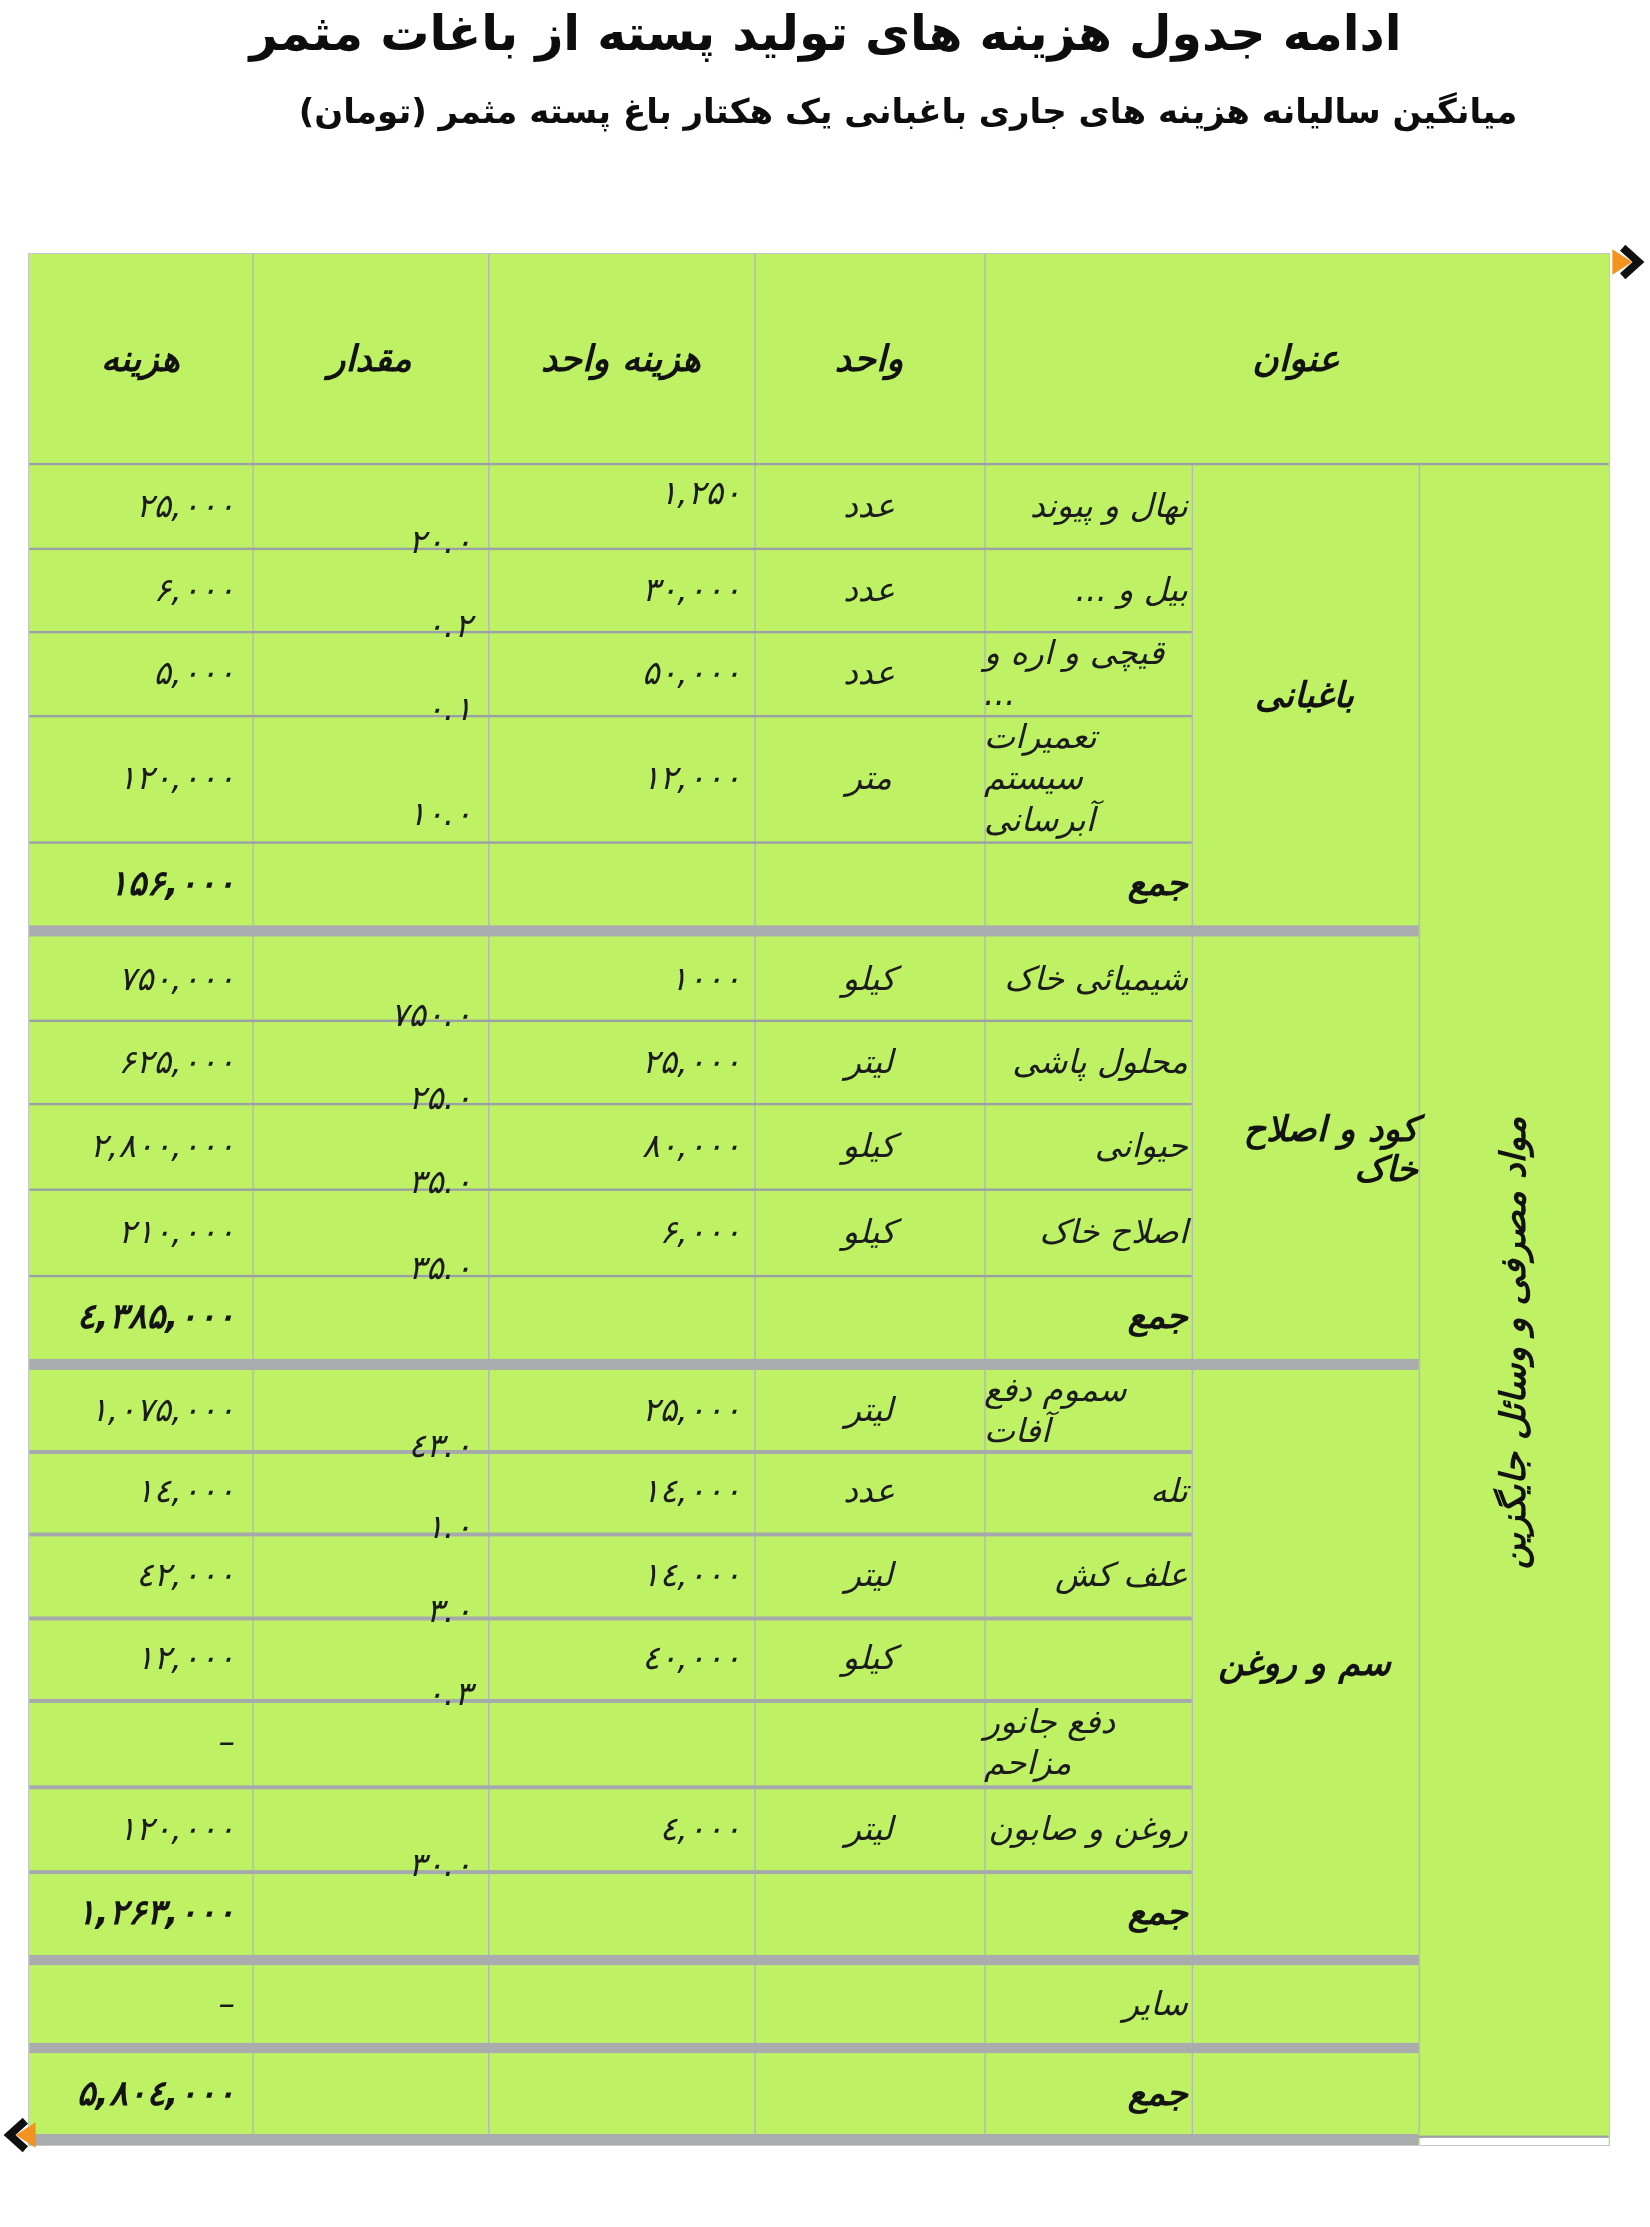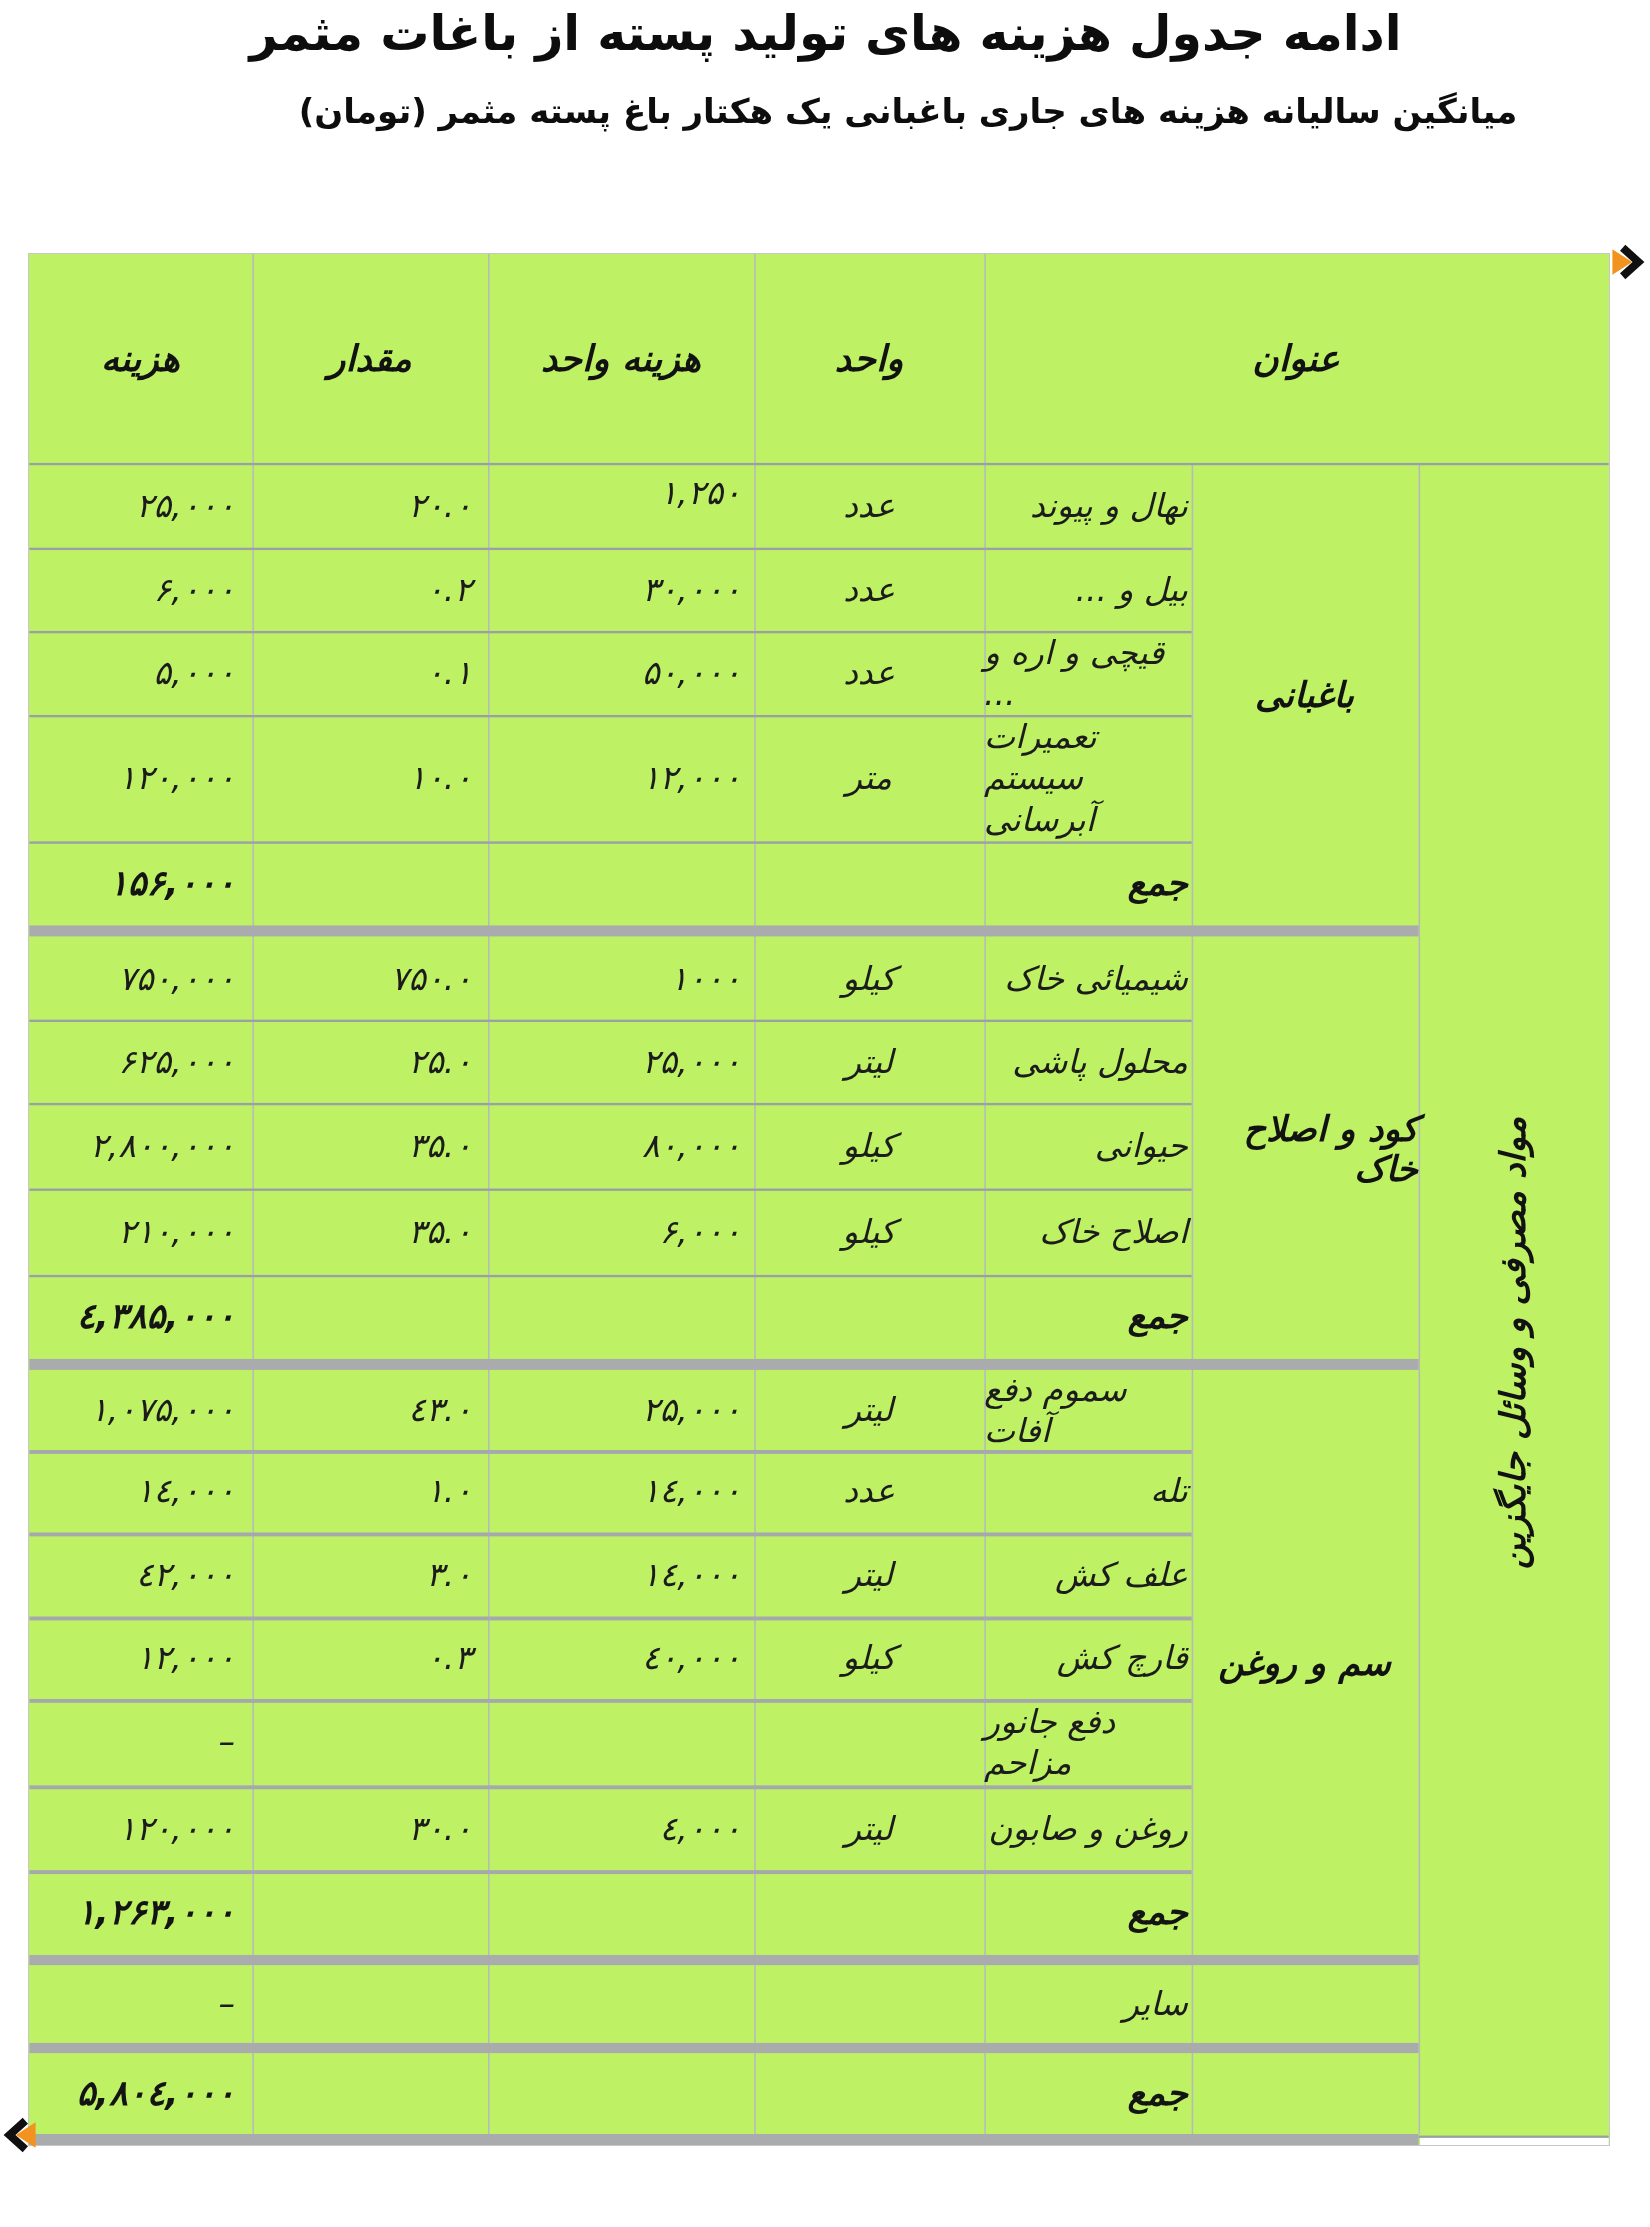--- a/index.html
+++ b/index.html
@@ -20,21 +20,21 @@
     background:#bef264;border:1.6px solid #c5c7cb;font-style:italic;
   }
   .grid-svg{position:absolute;left:0;top:0;pointer-events:none;}
   .cell{
     position:absolute;display:flex;align-items:center;
     font-size:33px;color:#1c1c1c;line-height:1.25;
   }
   .row{position:absolute;left:0;width:1580px;}
   .num{direction:ltr;justify-content:flex-end;unicode-bidi:isolate;}
   .c-cost {left:0px;   width:206px;}
-  .c-qty  {left:223px; width:220px;}
+  .c-qty  {left:223px; width:220px;margin-top:36px;}
   .c-ucost{left:459px; width:253px;}
   .c-unit {left:725px; width:230px;justify-content:center;}
   .c-item {left:955px;width:204px;justify-content:flex-start;text-align:left;}
   .sum-cell{font-weight:bold;font-size:35px;color:#141414;}
   .head{top:0;height:209px;font-weight:bold;font-size:36px;justify-content:center;color:#121212;}
   .h-cost {left:0;width:223px;}
   .h-qty  {left:223px;width:236px;}
   .h-ucost{left:459px;width:266px;}
   .h-unit {left:725px;width:230px;}
   .h-title{left:955px;width:624px;}
@@ -207,21 +207,20 @@
     <div class="cell num c-ucost" style="height:84px">۱٤,۰۰۰</div>
     <div class="cell c-unit" style="height:84px">لیتر</div>
     <div class="cell c-item" style="height:84px">علف کش</div>
   </div>
 
   <div class="row" style="top:1363px;height:82px">
     <div class="cell num c-cost" style="height:82px">۱۲,۰۰۰</div>
     <div class="cell num c-qty" style="height:82px">۰.۳</div>
     <div class="cell num c-ucost" style="height:82px">٤۰,۰۰۰</div>
     <div class="cell c-unit" style="height:82px">کیلو</div>
-    <div class="cell c-item" style="height:82px">قارچ کش</div>
   </div>
 
   <div class="row" style="top:1445px;height:86px">
     <div class="cell num c-cost" style="height:86px">–</div>
     <div class="cell c-item" style="height:86px">دفع جانور مزاحم</div>
   </div>
 
   <div class="row" style="top:1532px;height:85px">
     <div class="cell num c-cost" style="height:85px">۱۲۰,۰۰۰</div>
     <div class="cell num c-qty" style="height:85px">۳۰.۰</div>

